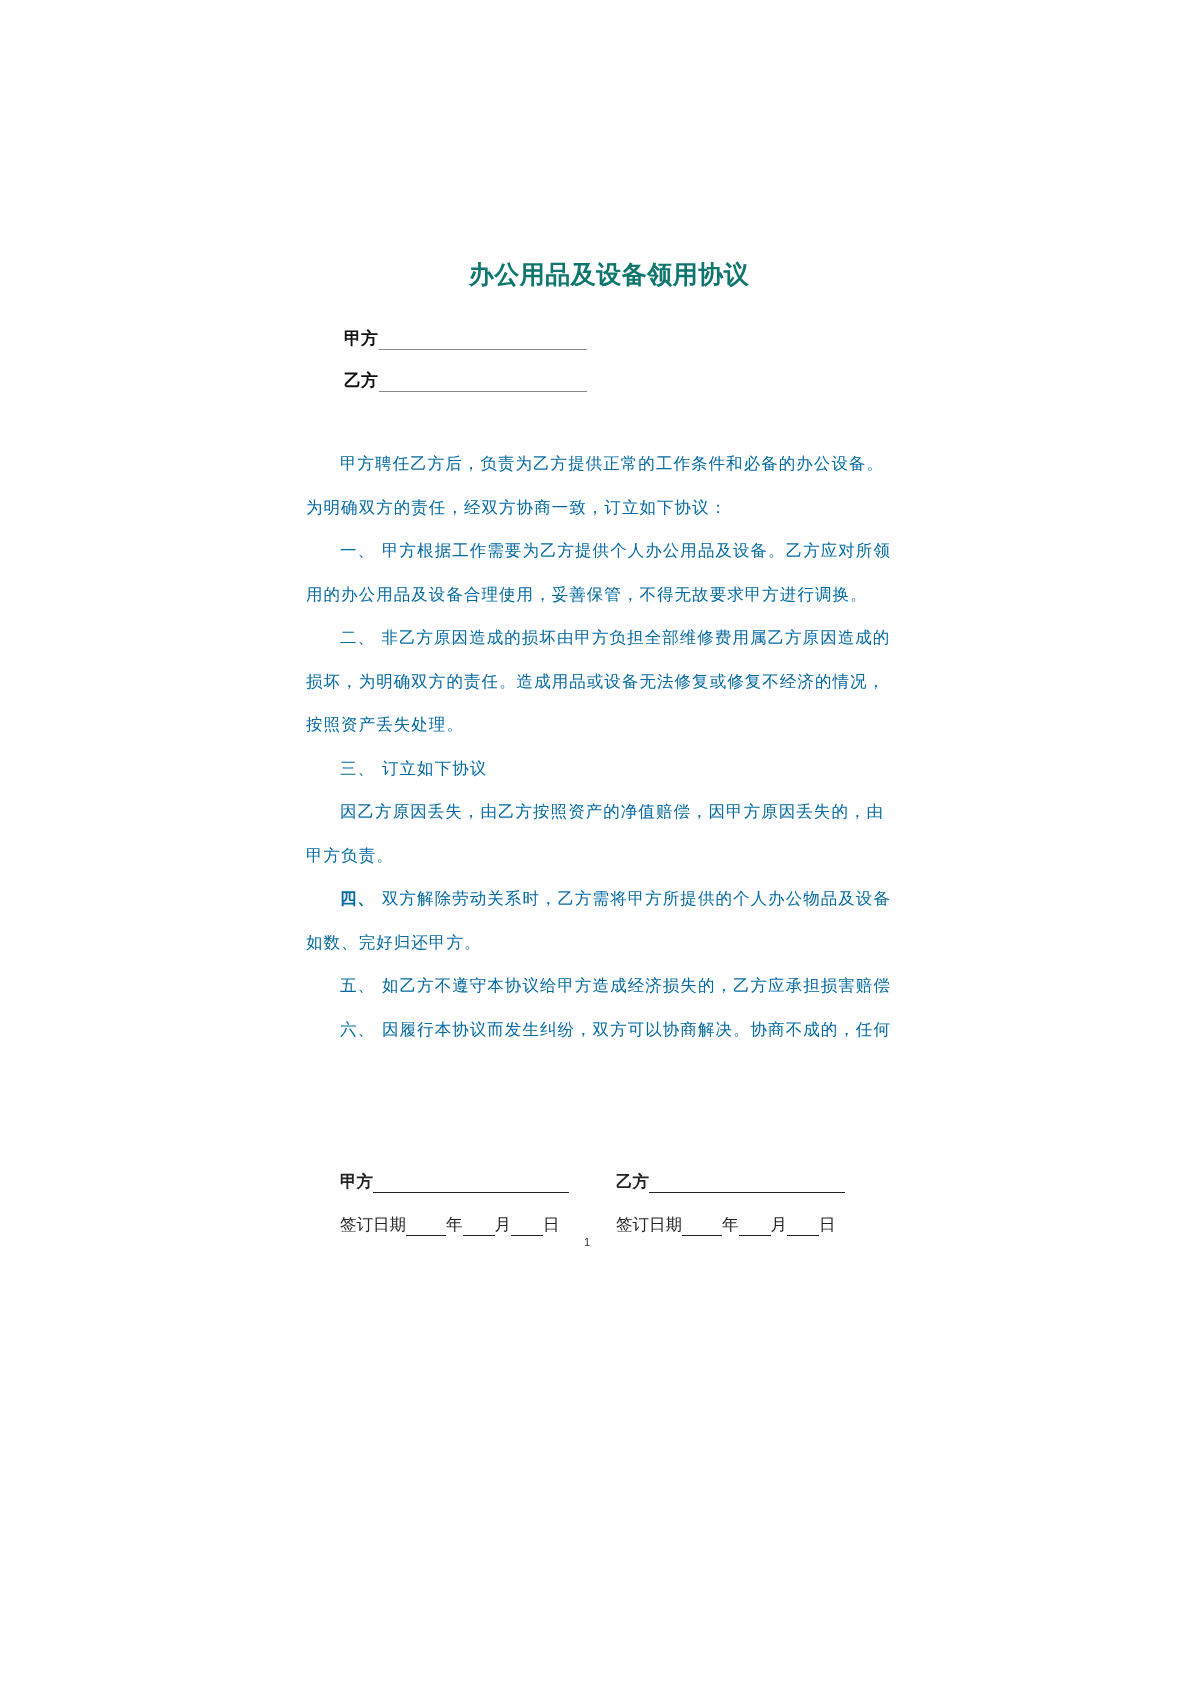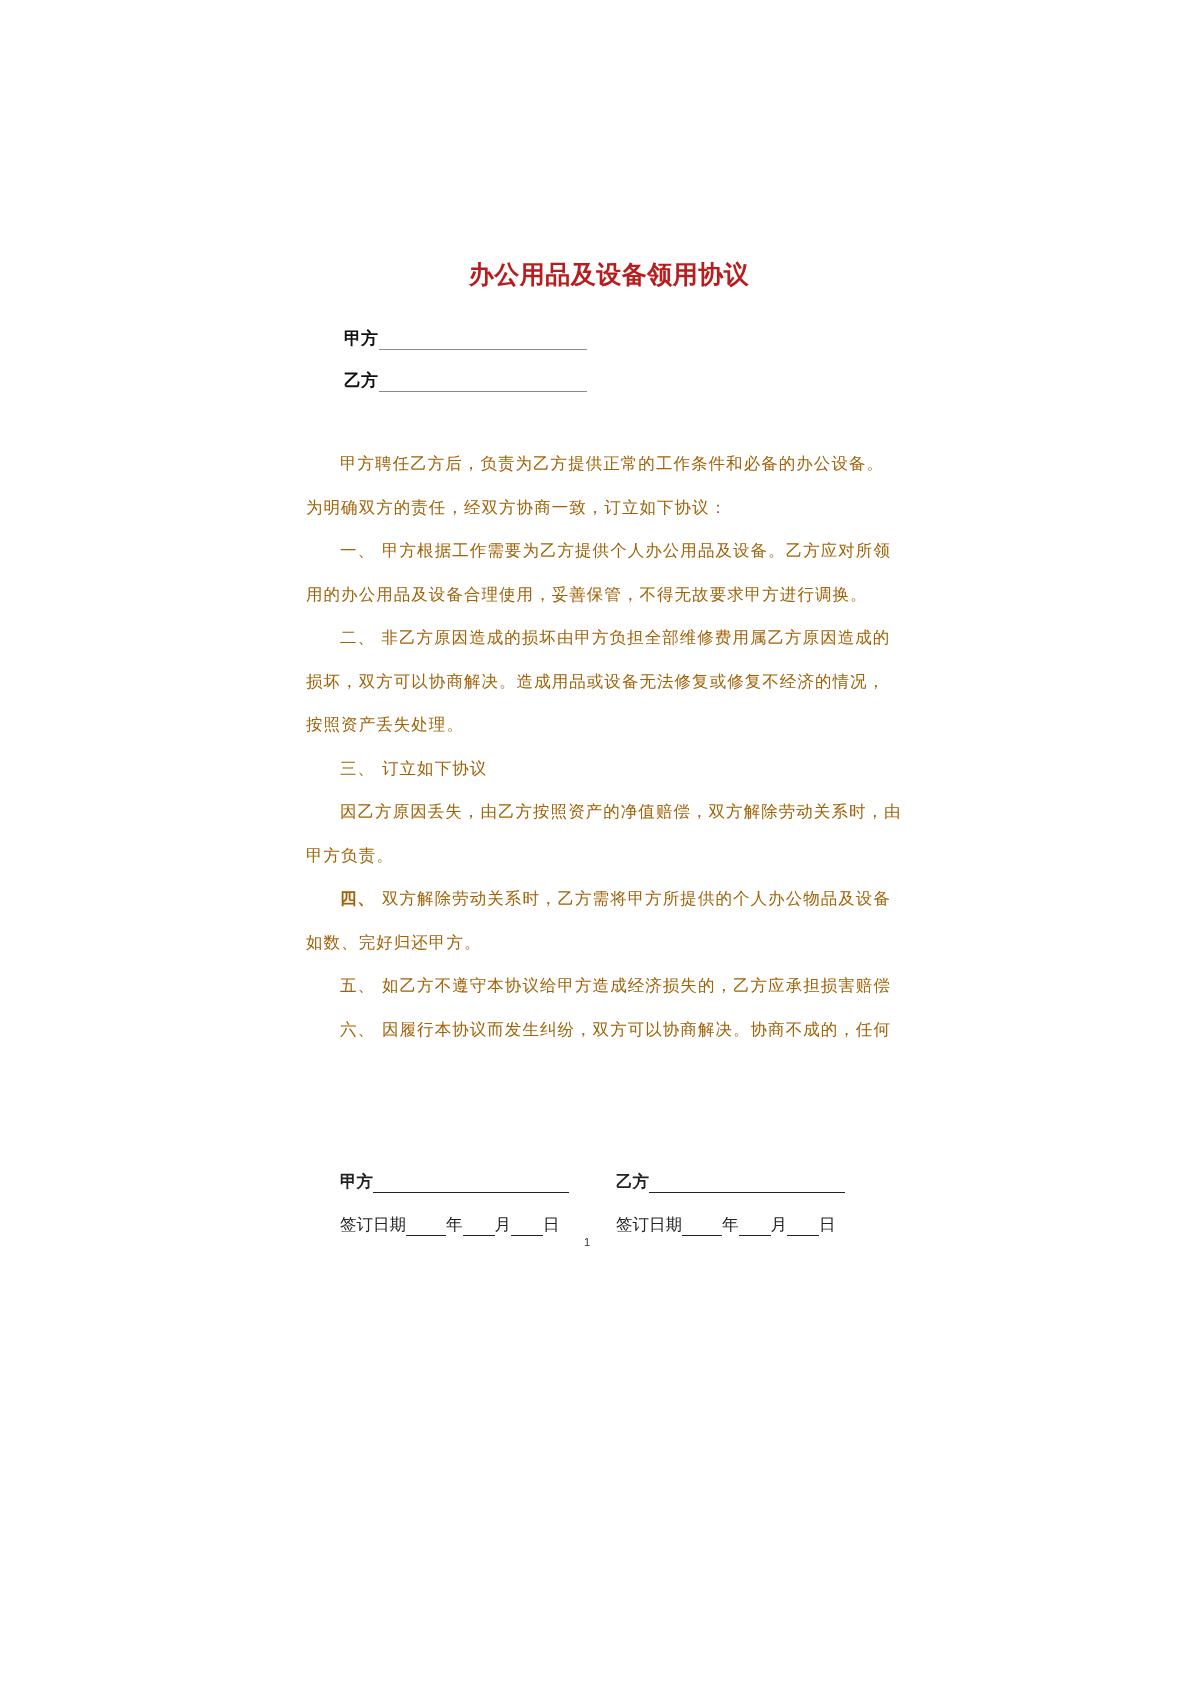--- a/index.html
+++ b/index.html
@@ -22,21 +22,21 @@
     }
     .title {
       position: absolute;
       left: 0; right: 0;
       top: 258px;
       text-align: center;
       font-family: "DejaVu Sans", sans-serif;
       font-weight: bold;
       font-size: 25px;
       letter-spacing: 0.5px;
-      color: #b91c1c;
+      color: #0f766e;
       padding-left: 28px;
     }
     .party-line {
       position: absolute;
       left: 344px;
       font-family: "DejaVu Sans", sans-serif;
       font-weight: bold;
       font-size: 17px;
       color: #111;
       display: flex;
@@ -49,21 +49,21 @@
       height: 18px;
       margin-left: 1px;
     }
     .body-text {
       position: absolute;
       left: 306px;
       top: 452px;
       width: 580px;
       font-family: "DejaVu Serif", serif;
       font-size: 16.5px;
-      color: #a16207;
+      color: #0369a1;
     }
     .para-line {
       height: 43.5px;
       line-height: 24px;
       white-space: nowrap;
       letter-spacing: 1.05px;
     }
     .para-line.indent { padding-left: 34px; }
     .para-line .num {
       display: inline-block;
@@ -144,30 +144,30 @@
     <div class="para-line indent">
       <span class="num">一、</span><span>甲方根据工作需要为乙方提供个人办公用品及设备。乙方应对所领</span>
     </div>
     <div class="para-line">
       <span>用的办公用品及设备合理使用，妥善保管，不得无故要求甲方进行调换。</span>
     </div>
     <div class="para-line indent">
       <span>二、 非乙方原因造成的损坏由甲方负担全部维修费用属乙方原因造成的</span>
     </div>
     <div class="para-line">
-      <span>损坏，双方可以协商解决。造成用品或设备无法修复或修复不经济的情况，</span>
+      <span>损坏，为明确双方的责任。造成用品或设备无法修复或修复不经济的情况，</span>
     </div>
     <div class="para-line">
       <span>按照资产丢失处理。</span>
     </div>
     <div class="para-line indent">
       <span class="num">三、</span><span>订立如下协议</span>
     </div>
     <div class="para-line indent">
-      <span>因乙方原因丢失，由乙方按照资产的净值赔偿，双方解除劳动关系时，由</span>
+      <span>因乙方原因丢失，由乙方按照资产的净值赔偿，因甲方原因丢失的，由</span>
     </div>
     <div class="para-line">
       <span>甲方负责。</span>
     </div>
     <div class="para-line indent">
       <span class="num bold">四、</span><span>双方解除劳动关系时，乙方需将甲方所提供的个人办公物品及设备</span>
     </div>
     <div class="para-line">
       <span>如数、完好归还甲方。</span>
     </div>

